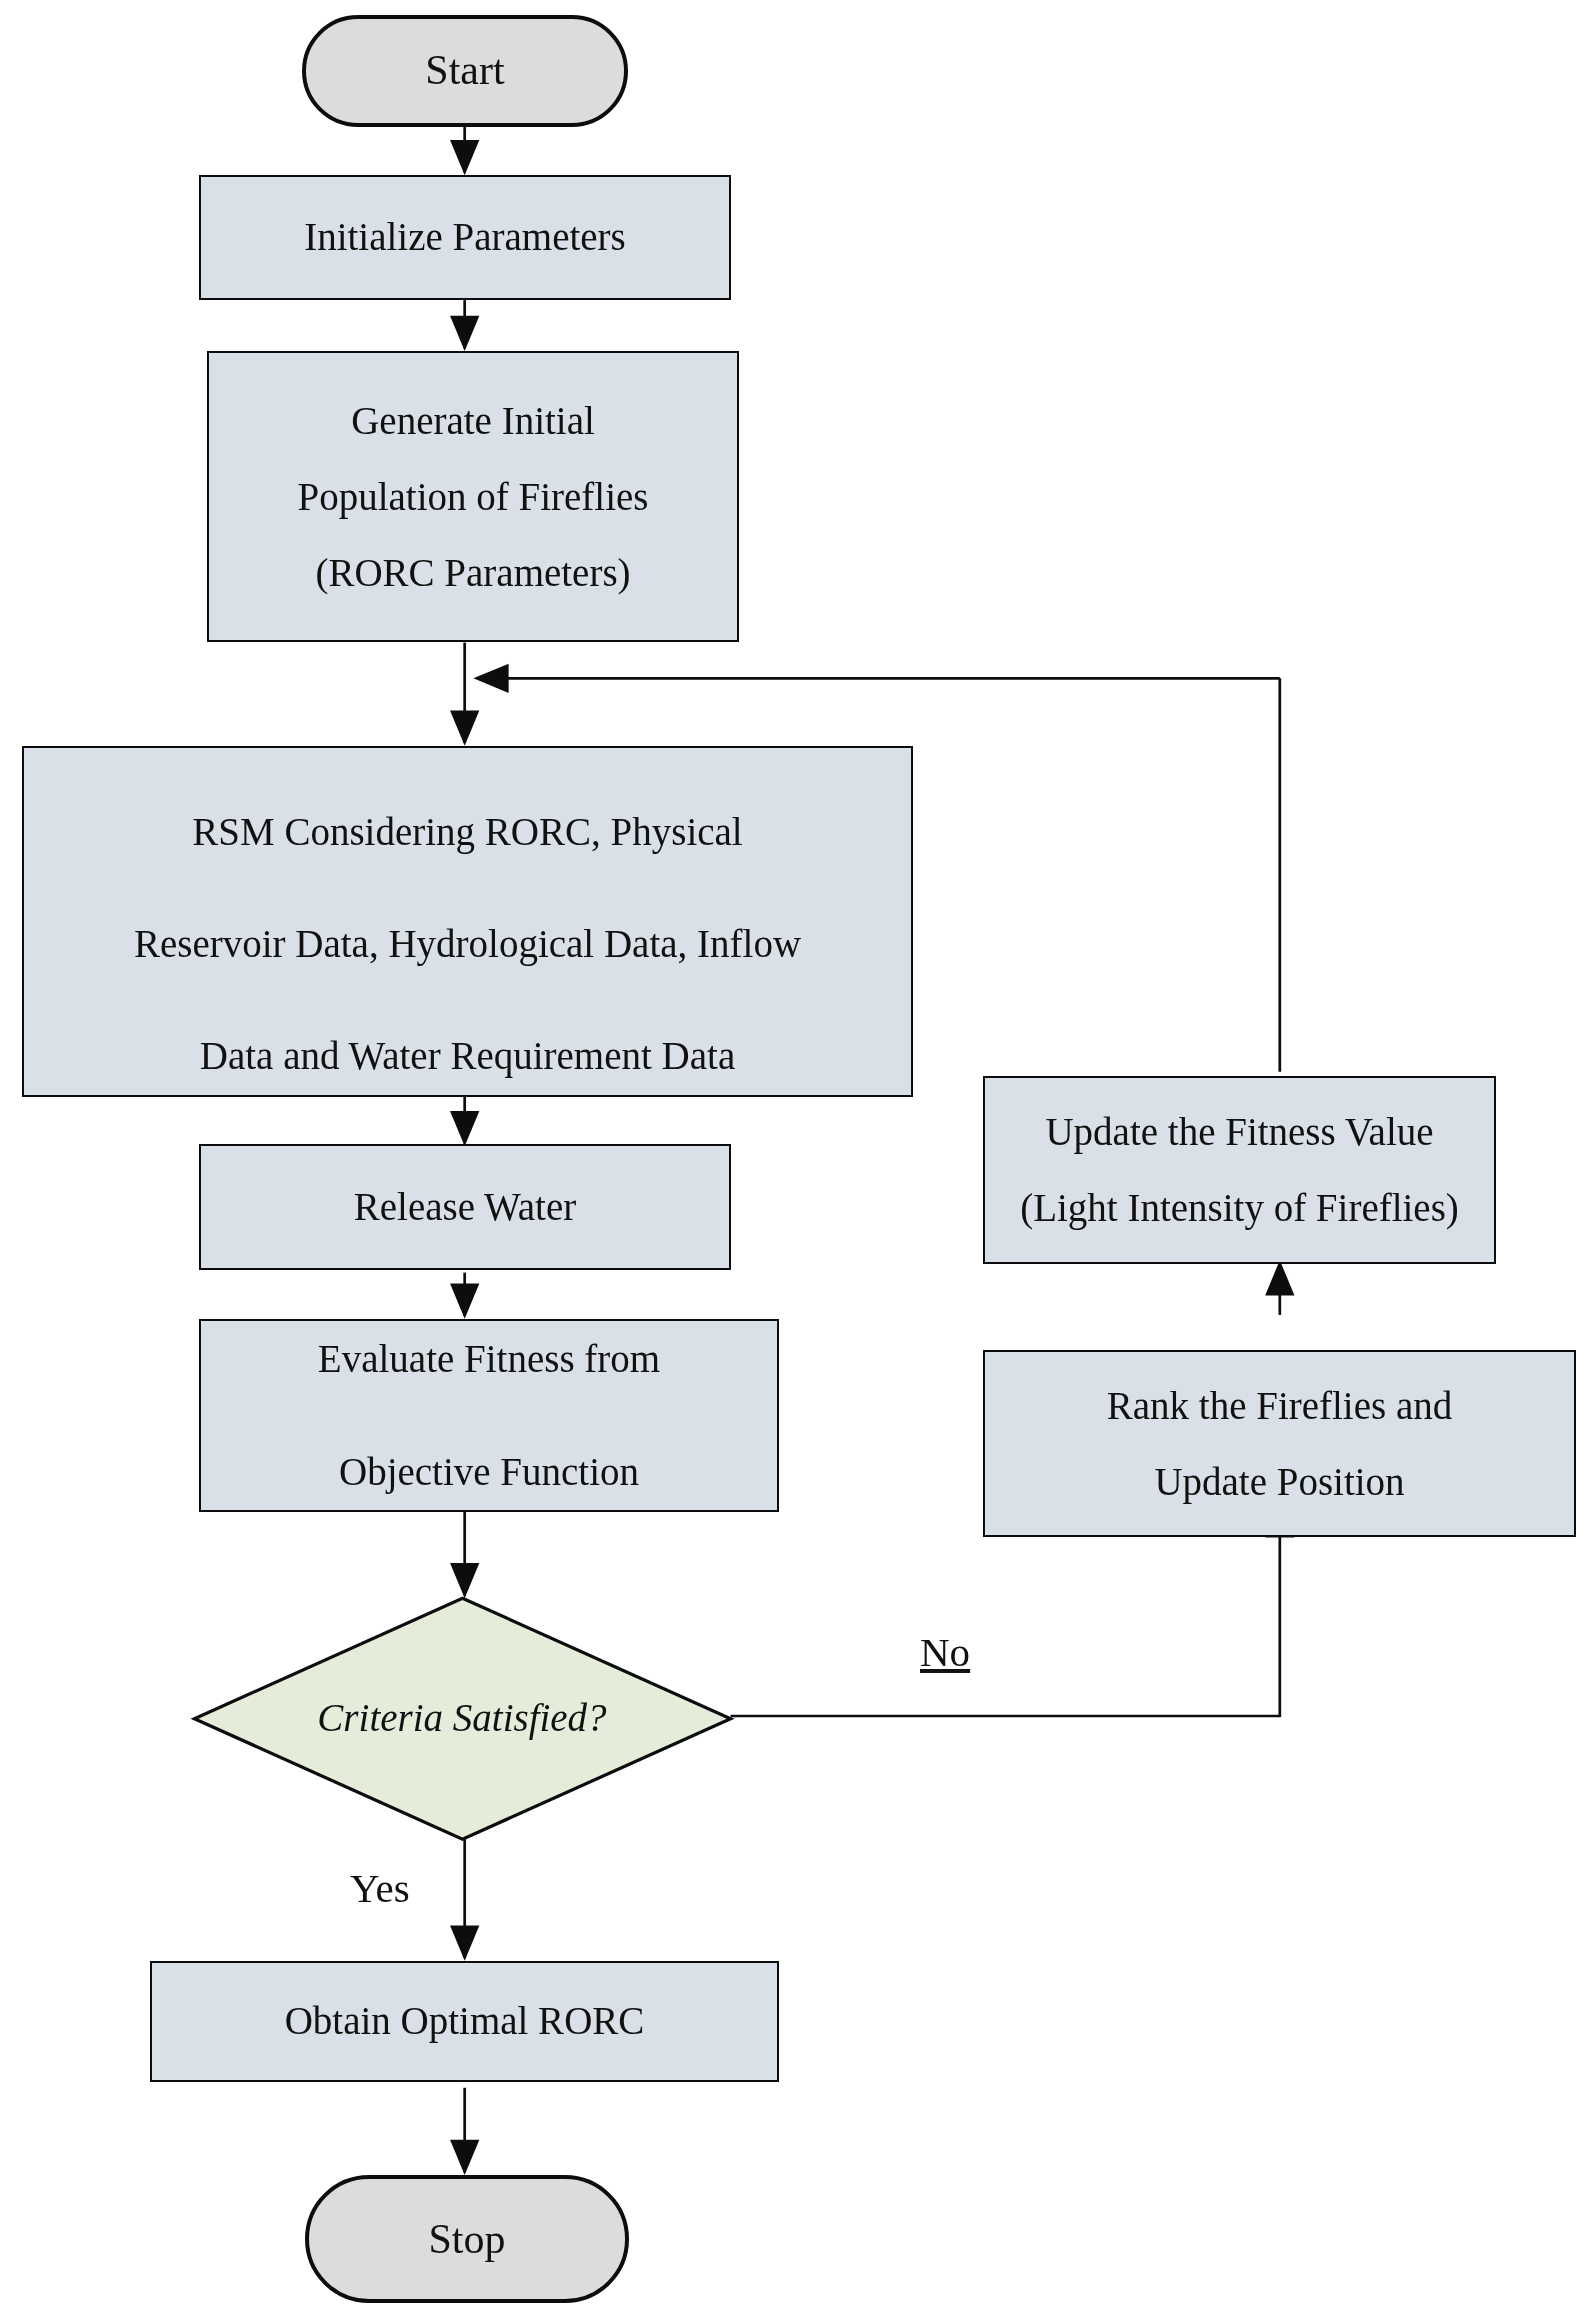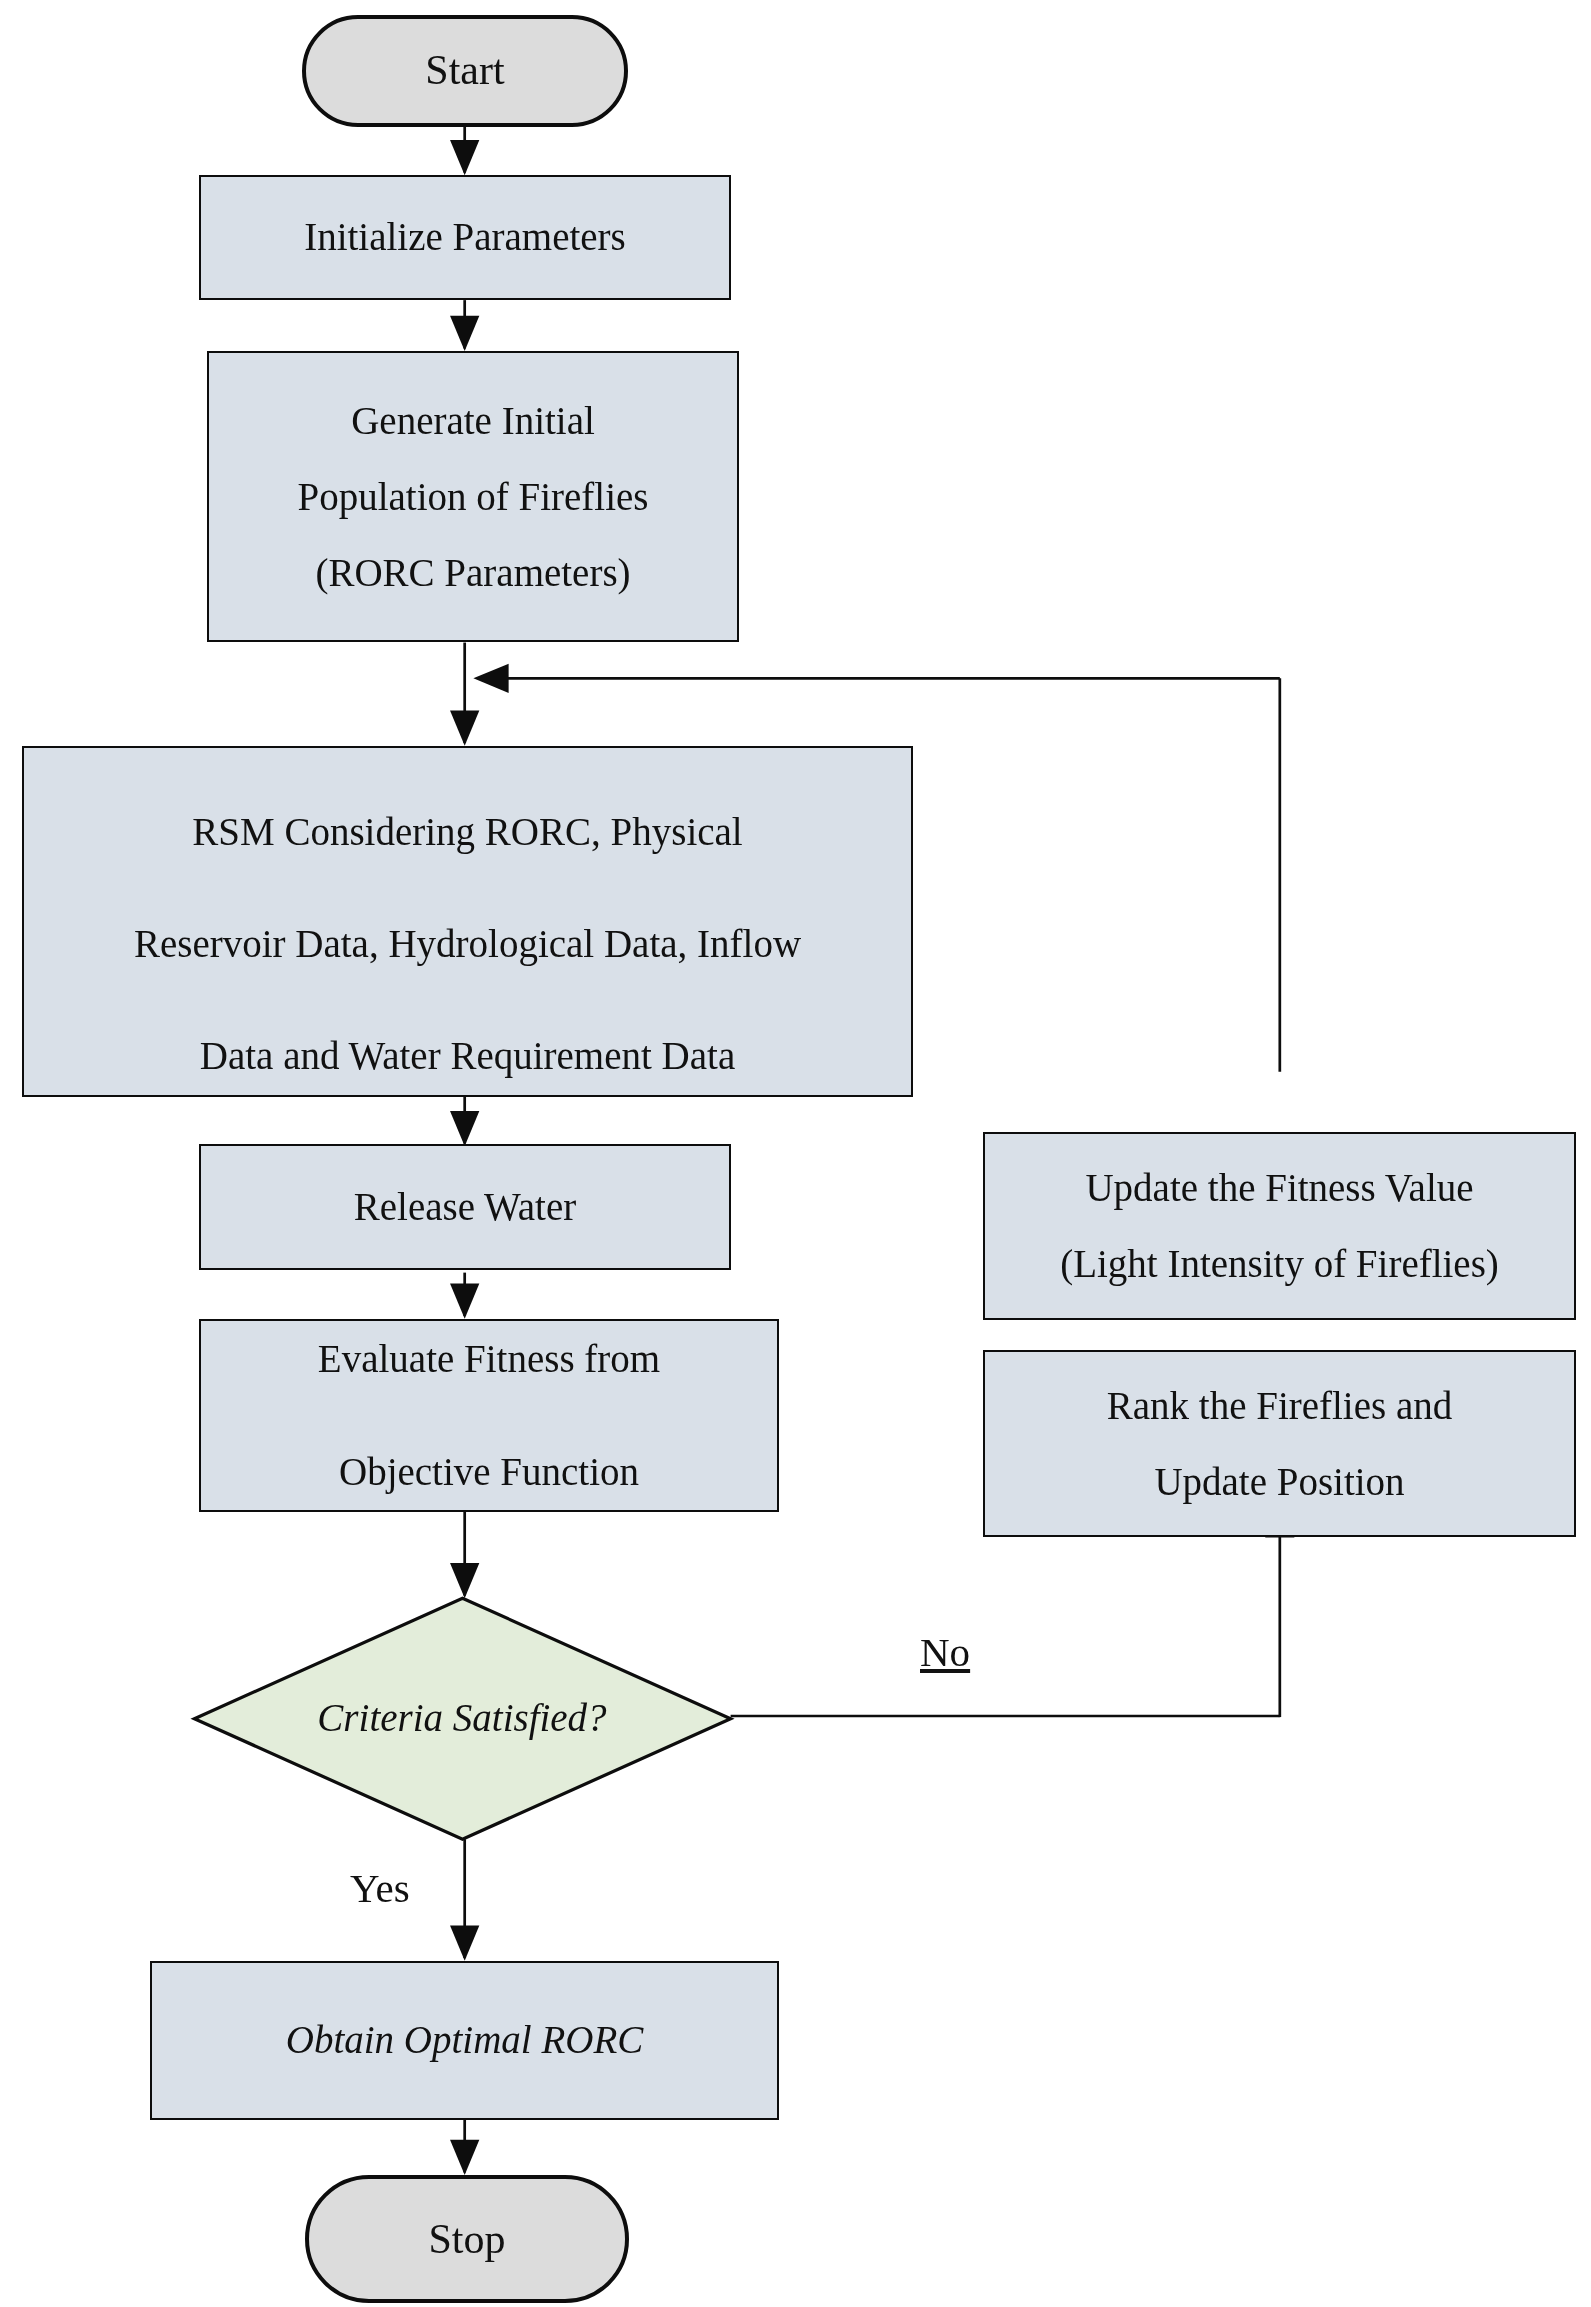--- a/index.html
+++ b/index.html
@@ -145,29 +145,29 @@
 
   <div class="node process multi lh140" style="left:199px; top:1319px; width:580px; height:193px;justify-content:space-between;">
     <span class="line">Evaluate Fitness from</span>
     <span class="line">Objective Function</span>
   </div>
 
   <div class="node decision-label" style="left:194px; top:1598px; width:536px; height:241px;">
     <span>Criteria Satisfied?</span>
   </div>
 
-  <div class="node process" style="left:150px; top:1961px; width:629px; height:159px;font-style:italic;">
+  <div class="node process" style="left:150px; top:1961px; width:629px; height:121px;">
     <span>Obtain Optimal RORC</span>
   </div>
 
   <div class="node terminal" style="left:305px; top:2175px; width:324px; height:128px;">
     <span>Stop</span>
   </div>
 
-  <div class="node process multi lh140" style="left:983px; top:1132px; width:593px; height:188px;">
+  <div class="node process multi lh140" style="left:983px; top:1076px; width:513px; height:188px;">
     <span class="line">Update the Fitness Value</span>
     <span class="line">(Light Intensity of Fireflies)</span>
   </div>
 
   <div class="node process multi lh140" style="left:983px; top:1315px; width:593px; height:187px;margin-top:35px;">
     <span class="line">Rank the Fireflies and</span>
     <span class="line">Update Position</span>
   </div>
 
   <div class="edge-label" style="left:350px; top:1864px;">Yes</div>

